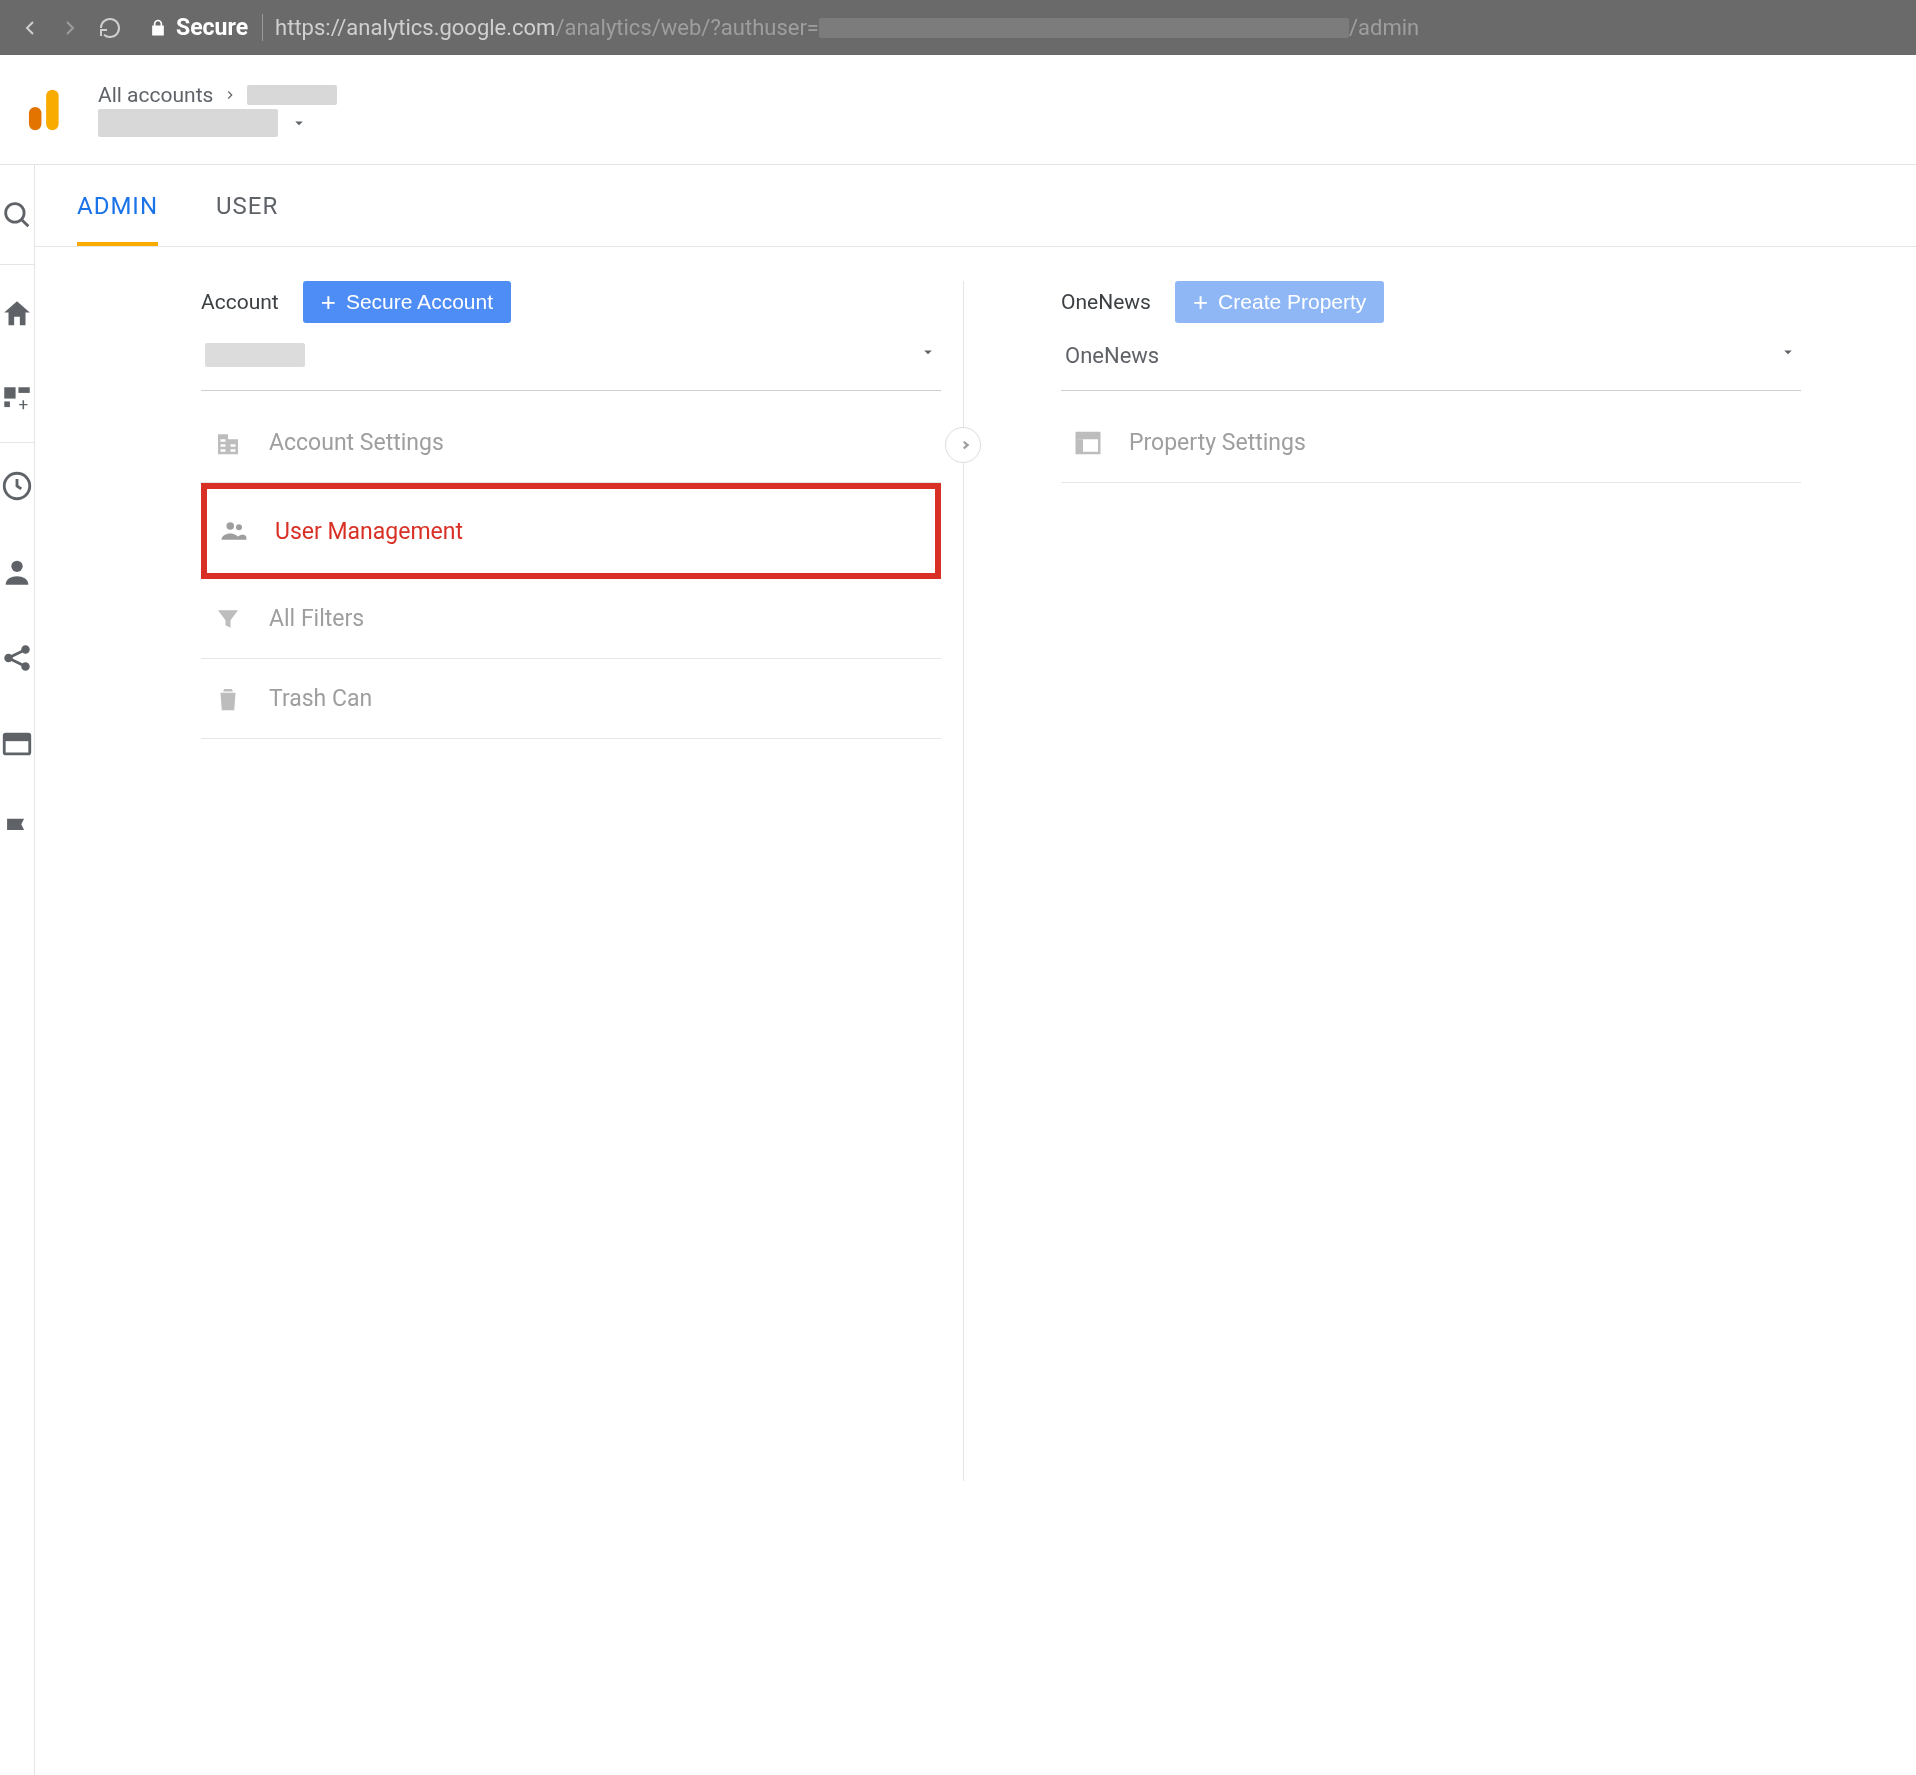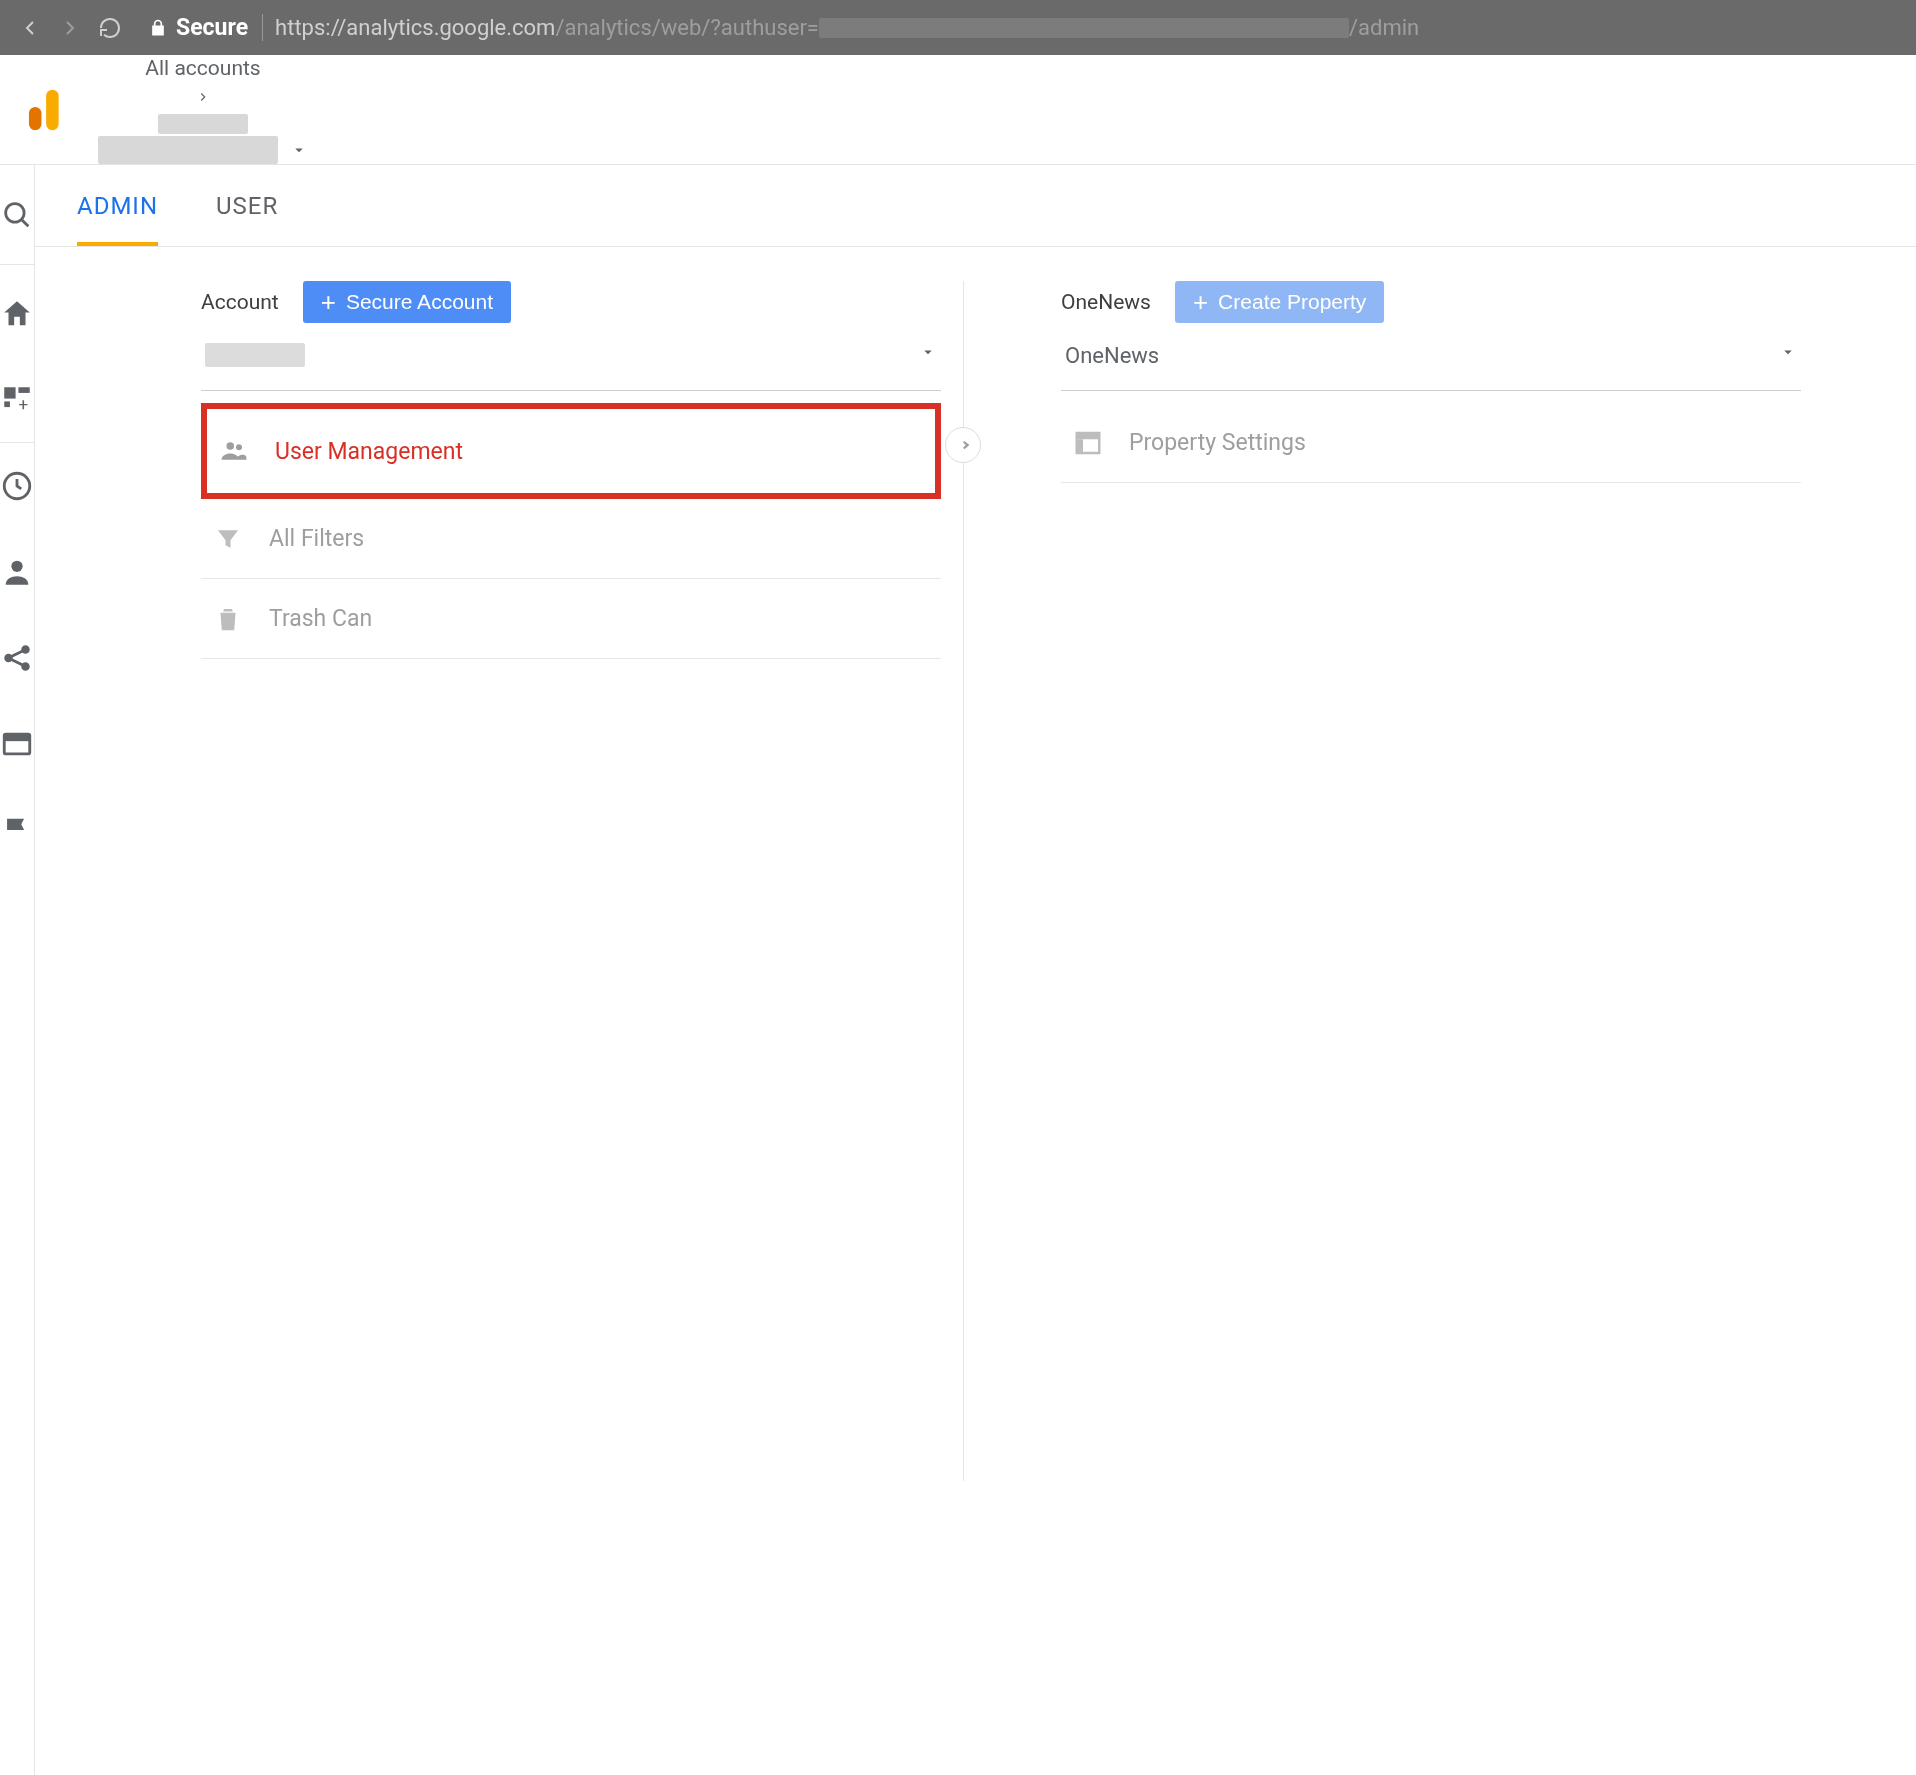--- a/index.html
+++ b/index.html
@@ -52,21 +52,21 @@
     height: 110px;
     border-bottom: 1px solid #e5e5e5;
     display: flex;
     align-items: center;
   }
   .ga-logo {
     width: 50px; height: 50px;
     margin: 0 30px 0 18px;
   }
   .breadcrumbs { display:flex; flex-direction:column; }
-  .breadcrumb-line1 { font-size: 21px; color:#5f6368; display:flex; align-items:center; gap:10px;flex-direction:column;}
+  .breadcrumb-line1 { font-size: 21px; color:#5f6368; display:flex; align-items:center; gap:10px;}
   .breadcrumb-line2 { font-size: 28px; color:#5f6368; display:flex; align-items:center; gap:12px; margin-top:2px;}
   .blur-text {
     background:#d8d8d8; color:transparent; border-radius:2px;
     display:inline-block;
   }
   .blur-small { width:90px; height:20px; }
   .blur-large { width:180px; height:28px; }
 
   
   .layout { display:flex; min-height:1610px; }
@@ -332,20 +332,28 @@
             <span>Secure Account</span>
           </button>
         </div>
         <div class="col-select">
           <span class="blur"></span>
           <svg viewBox="0 0 24 24" fill="#5f6368">
               <path d="M7 10l5 5 5-5z"></path>
             </svg>
         </div>
         <div class="col-list">
+          <div class="col-row">
+            <span class="ico">
+              <svg viewBox="0 0 24 24">
+                  <path d="M4 21V5h8v4h8v12H4zm2-2h4v-2H6v2zm0-4h4v-2H6v2zm0-4h4V9H6v2zm8 8h4v-2h-4v2zm0-4h4v-2h-4v2z"></path>
+                </svg>
+            </span>
+            <span>Account Settings</span>
+          </div>
           <div class="col-row highlight">
             <span class="ico">
               <svg viewBox="0 0 24 24">
                   <circle cx="9" cy="8" r="3"></circle>
                   <circle cx="16" cy="9" r="2.4"></circle>
                   <path d="M2 19c0-3 3.5-5 7-5s7 2 7 5M14 19c0-2 2-4 5-4s3 2 3 4"></path>
                 </svg>
             </span>
             <span>User Management</span>
           </div>

